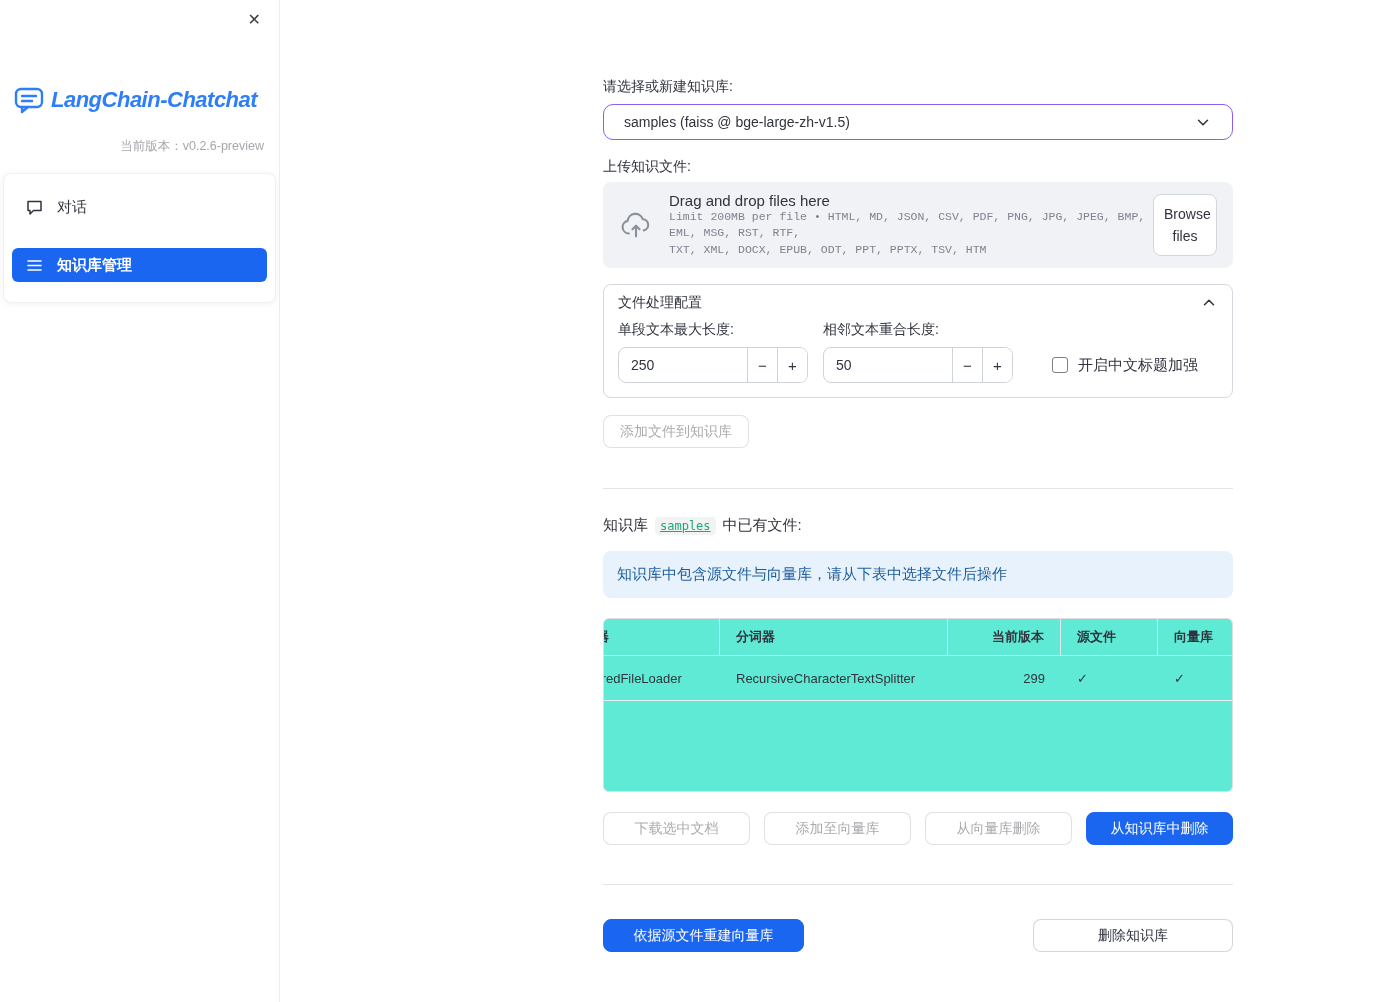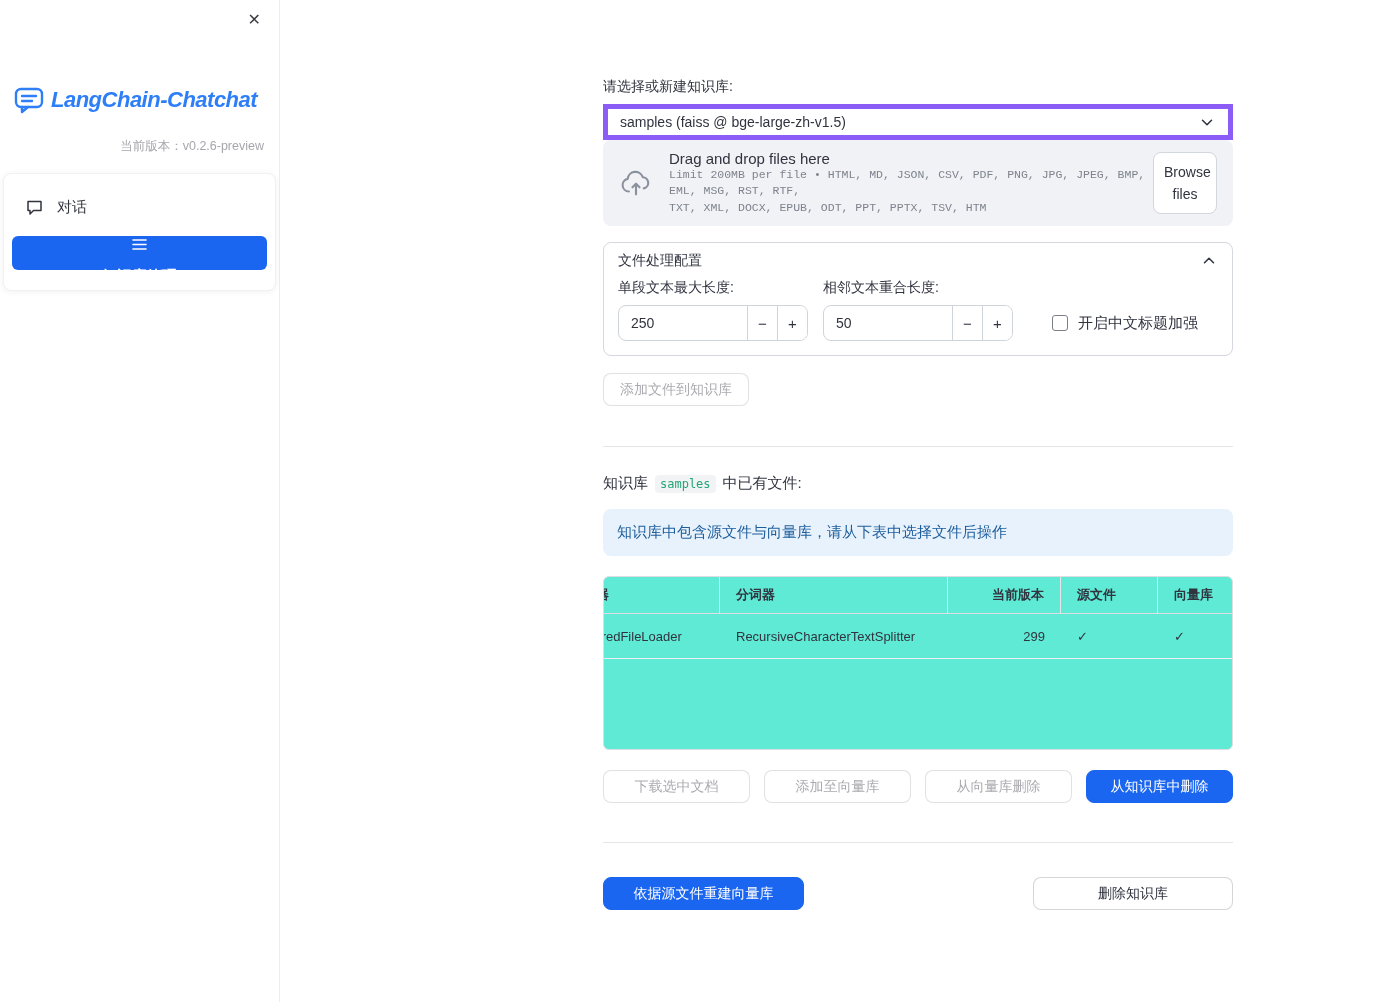--- a/index.html
+++ b/index.html
@@ -16,31 +16,31 @@
   .logo-icon { width:32px; height:32px; flex:0 0 32px; }
   .logo-text { margin-left:6px; font-size:22px; font-weight:700; font-style:italic;
     color:#2e7ef7; letter-spacing:-0.5px; white-space:nowrap; }
   .version { margin-top:22px; text-align:right; padding-right:15px; font-size:12.5px;
     color:#a6a6ad; }
   .version b { font-weight:400; }
   .menu-card { margin:18px 3px 0 3px; background:#fff; border:1px solid #f1f1f3;
     border-radius:8px; box-shadow:0 1px 6px rgba(0,0,0,0.06); padding:16px 8px 20px 8px; }
   .menu-item { height:34px; display:flex; align-items:center; gap:14px; padding:0 14px;
     border-radius:6px; font-size:15px; cursor:pointer; color:#31333f; }
-  .menu-item + .menu-item { margin-top:12px;flex-direction:column; }
+  .menu-item + .menu-item { margin-top:24px; }
   .menu-item.active { background:var(--primary); color:#fff; font-weight:600; }
   .menu-icon { width:17px; height:17px; display:inline-flex; }
 
   
   .main { flex:1; position:relative; background:#ffffff; }
   .content { width:630px; margin-left:323px; padding-top:78px; }
 
   .field-label { font-size:14px; color:#31333f; margin-bottom:8px; }
-  .select-box { height:36px; border:5px solid #8b5cf6; border-radius:0; background:#fff;
-    display:flex; align-items:center; justify-content:space-between; padding:0 12px;
+  .select-box { height:36px; border:1px solid #8b5cf6; border-radius:10px; background:#fff;
+    display:flex; align-items:center; justify-content:space-between; padding:0 20px;
     font-size:14px; cursor:pointer; }
   .chev { width:18px; height:18px; }
 
   .section-label { font-size:14px; margin-top:18px; margin-bottom:6px; }
 
   .uploader { height:86px; background:#f0f2f6; border-radius:8px; display:flex;
     align-items:center; padding:0 16px; }
   .cloud { width:34px; height:34px; flex:0 0 34px; }
   .up-texts { flex:1; margin-left:16px; }
   .up-title { font-size:15px; color:#31333f; }
@@ -74,21 +74,21 @@
   .btn.disabled { color:rgba(49,51,63,0.42); border-color:rgba(49,51,63,0.15); cursor:default; }
   .btn.primary { background:var(--primary); border-color:var(--primary); color:#fff; }
   .add-btn { margin-top:17px; }
 
   .divider { border:none; border-top:1px solid #e3e5e8; margin-top:40px; }
   .divider2 { border:none; border-top:1px solid #e3e5e8; margin-top:39px; }
 
   .kb-line { margin-top:27px; font-size:15px; display:flex; align-items:center; }
   .kb-code { font-family:"DejaVu Sans Mono","Liberation Mono",monospace; font-size:12px;
     color:var(--code-green); background:#f2f3f5; border-radius:4px; padding:2px 5px;
-    margin:0 7px; }
+    margin:0 7px;text-decoration:underline; }
 
   .info-banner { margin-top:16px; height:47px; background:var(--info-bg); border-radius:8px;
     display:flex; align-items:center; padding:0 14px; font-size:15px; color:var(--info-text); }
 
   .table { margin-top:20px; height:174px; border:1px solid #dcdee2; border-radius:6px;
     background:#5eead4; overflow:hidden; }
   .thead { display:flex; height:37px; border-bottom:1px solid #dcdee2; }
   .th { display:flex; align-items:center; padding:0 16px; font-size:13px; font-weight:600;
     border-right:1px solid #e4e6ea; overflow:hidden; white-space:nowrap; }
   .th:last-child { border-right:none; }
@@ -164,20 +164,21 @@
       <div class="field-label">请选择或新建知识库:</div>
       <div class="select-box">
         <span>samples (faiss @ bge-large-zh-v1.5)</span>
         <span class="chev">
           <svg viewBox="0 0 20 20" width="18" height="18" fill="none" stroke="#31333f" stroke-width="1.7" stroke-linecap="round" stroke-linejoin="round">
             <polyline points="5,8 10,13 15,8"></polyline>
           </svg>
         </span>
       </div>
 
+      <div class="field-label section-label">上传知识文件:</div>
       <div class="uploader">
         <span class="cloud">
           <svg viewBox="0 0 24 24" width="34" height="34" fill="none" stroke="#8b919c" stroke-width="1.5" stroke-linecap="round" stroke-linejoin="round">
             <path d="M7 18 a4.5 4.5 0 0 1 -0.9 -8.9 a5.5 5.5 0 0 1 10.7 -1.2 a4 4 0 0 1 0.7 7.9"></path>
             <path d="M12 20 v-7"></path>
             <path d="M9.5 15 L12 12.5 L14.5 15"></path>
           </svg>
         </span>
         <div class="up-texts">
           <div class="up-title">Drag and drop files here</div>

